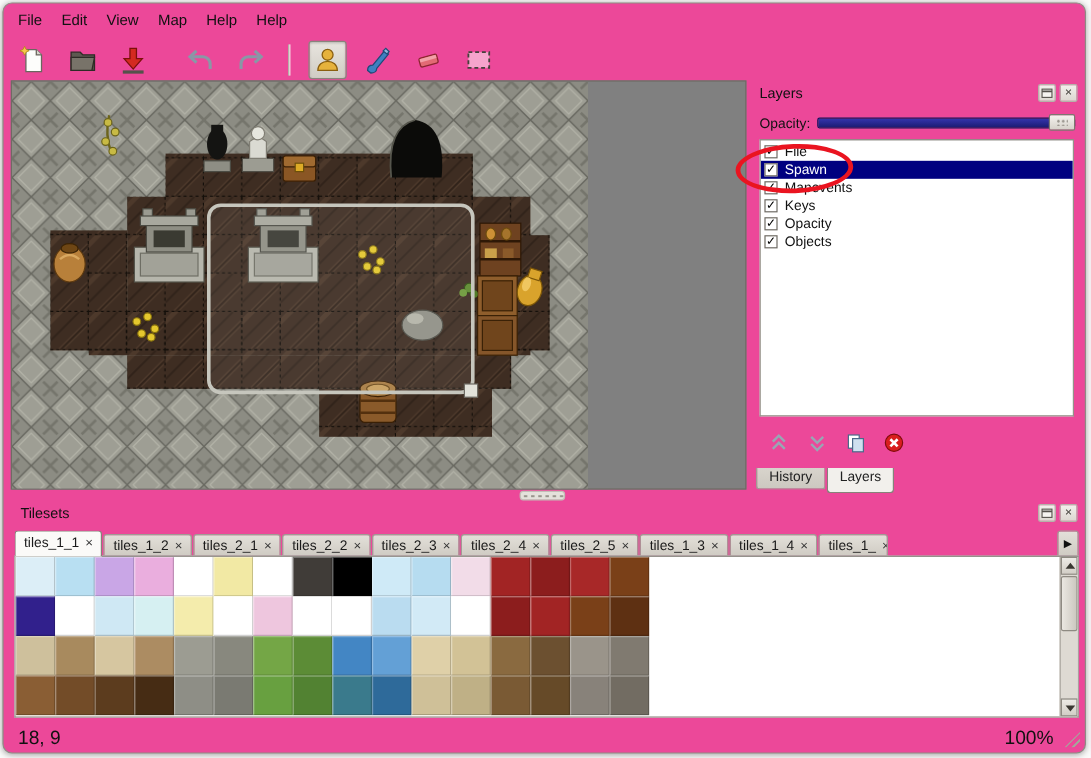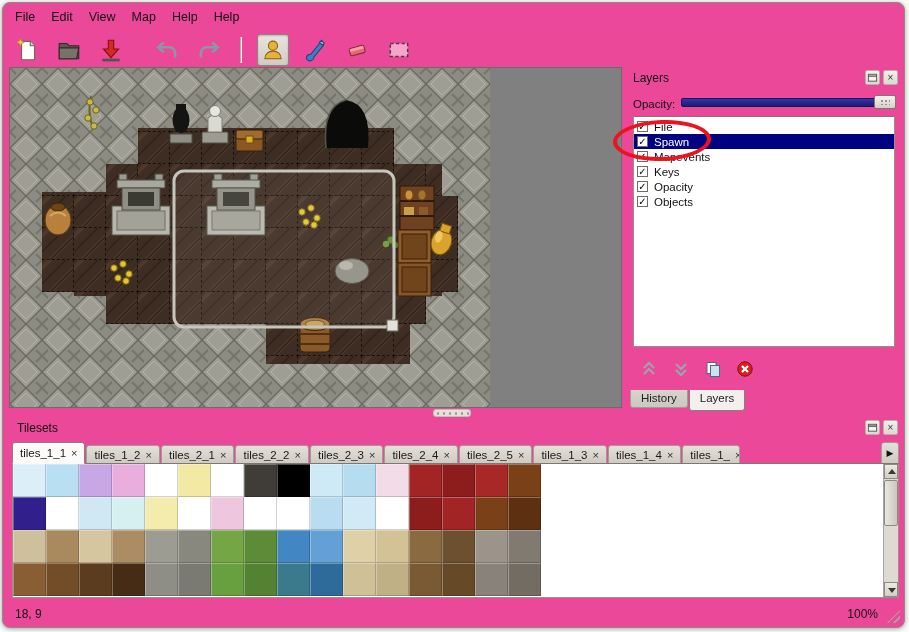--- a/index.html
+++ b/index.html
@@ -87,21 +87,21 @@
     border:1px solid #8e8a82;padding:0;}
   .vs-up{top:0;}.vs-down{bottom:0;}
   .vs-up::after{content:"";position:absolute;left:2.5px;top:4px;border-left:4px solid transparent;
     border-right:4px solid transparent;border-bottom:5px solid #3a3832;}
   .vs-down::after{content:"";position:absolute;left:2.5px;top:5px;border-left:4px solid transparent;
     border-right:4px solid transparent;border-top:5px solid #3a3832;}
   .vs-thumb{position:absolute;left:0;top:16px;width:14px;height:46px;
     background:linear-gradient(90deg,#eae7e1,#ccc8c0);border:1px solid #8e8a82;border-radius:2px;}
 
   
-  .statusbar{position:absolute;left:0;right:0;bottom:0;height:25px;font-size:12px;color:#111;}
+  .statusbar{position:absolute;left:0;right:0;bottom:0;height:25px;font-size:16px;color:#111;}
   .sb-coords{position:absolute;left:12px;top:5px;}
   .sb-zoom{position:absolute;right:26px;top:5px;margin-left:40px;}
   .grip{position:absolute;right:4px;bottom:4px;width:13px;height:13px;
     background:repeating-linear-gradient(135deg,transparent 0 3px,#a6a29a 3px 5px);
     clip-path:polygon(100% 0,100% 100%,0 100%);}
 
   
   .annotation-ellipse{position:absolute;left:610px;top:117px;width:98px;height:41px;
     border:4px solid #ea1420;border-radius:50%;transform:rotate(-2deg);pointer-events:none;z-index:50;}
 </style>

